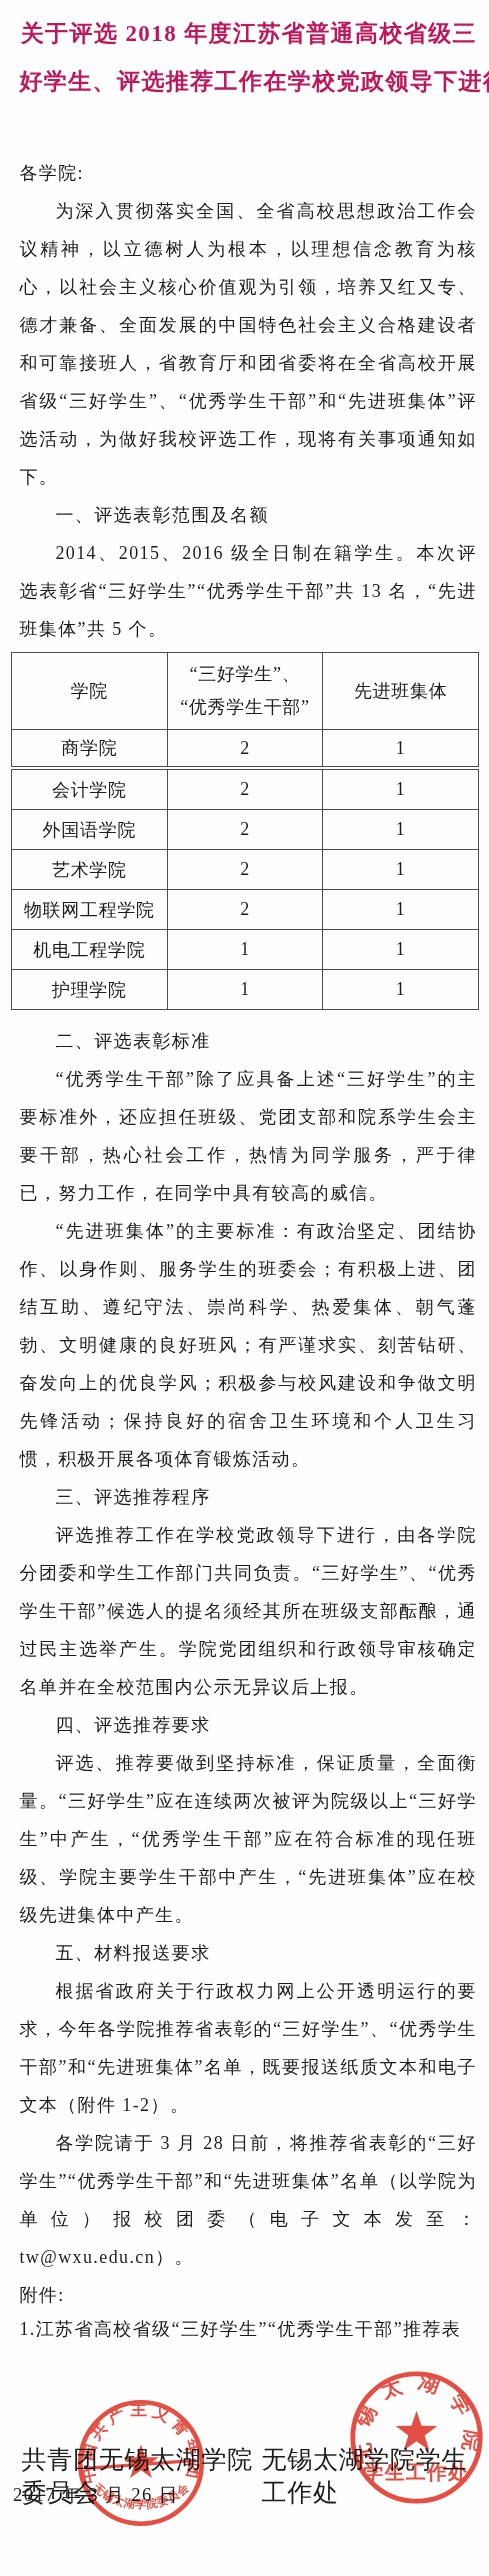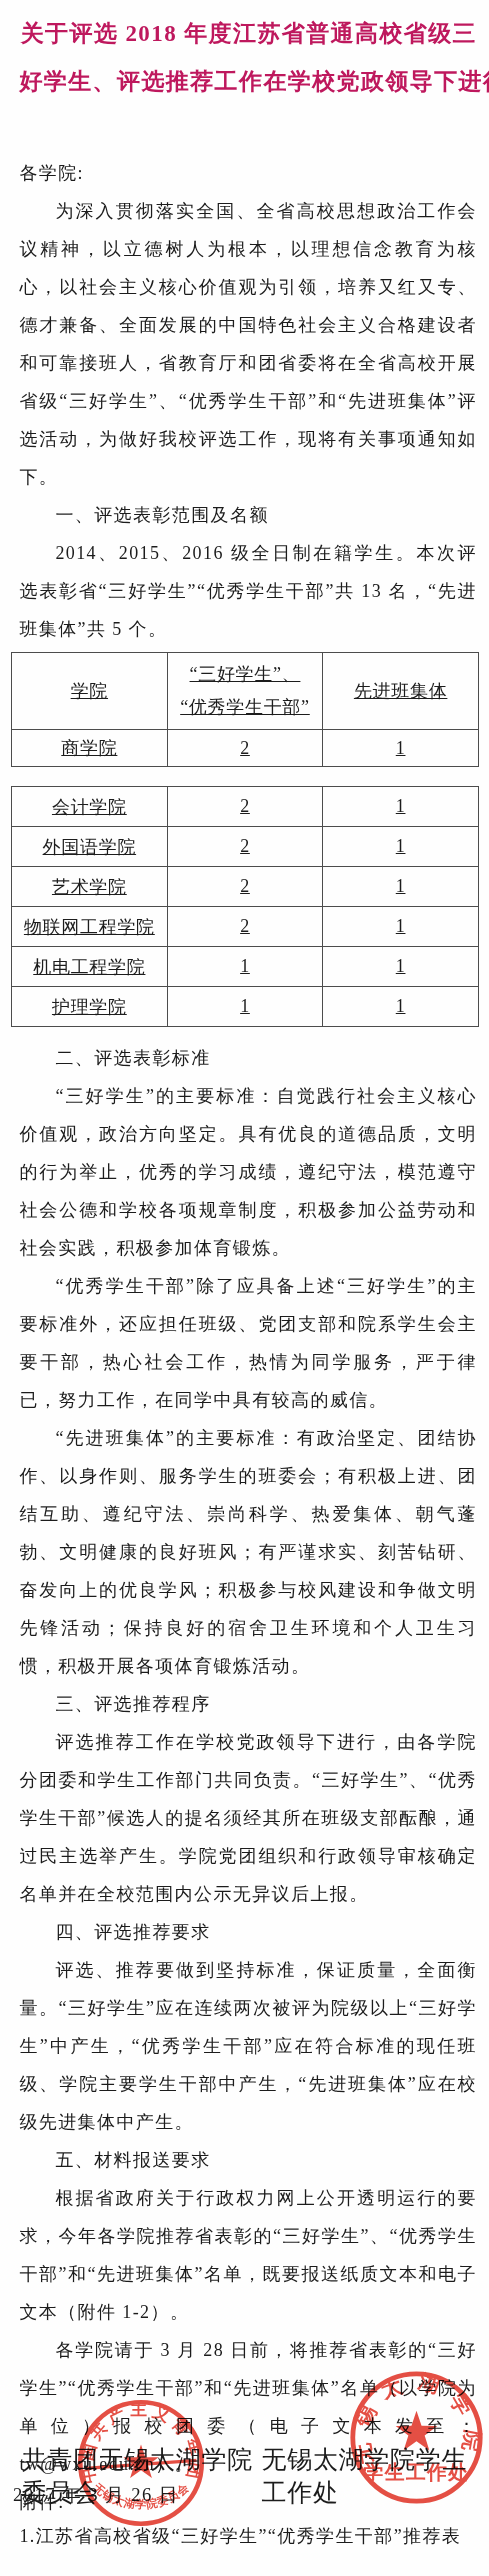--- a/index.html
+++ b/index.html
@@ -13,23 +13,23 @@
   .title { text-align:right; font-weight:bold; color:#be185d;
     font-size:23px; line-height:48px; letter-spacing:1.4px; }
   .title-line { white-space:nowrap; }
 
   .para { font-size:18px; line-height:38px; letter-spacing:1.4px;
     text-align:justify; text-indent:2em; margin:0; }
   .no-indent { text-indent:0; }
   .salutation { margin-top:48px; }
 
   
-  .tbl-wrap { margin:4.3px -2.2px 0 -8.6px;text-decoration:underline; }
+  .tbl-wrap { margin:4.3px -2.2px 0 -8.6px; }
   table.quota { width:100%; border-collapse:collapse; table-layout:fixed; }
-  table.quota.part2 { margin-top:19px; }
+  table.quota.part2 { margin-top:2px; }
   table.quota th, table.quota td {
     border:1.4px solid #4c4c4c; text-align:center; vertical-align:middle;
     font-weight:normal; font-size:18px; letter-spacing:0.7px; padding:0;
   }
   table.quota th { height:76px; }
   th.two-line { white-space:pre-line; line-height:33px; }
   table.quota.part1 td { height:36px; }
   table.quota.part2 td { height:39px; }
 
   .sec2-heading { margin-top:11.5px; }
@@ -124,21 +124,20 @@
         <tr>
           <td>护理学院</td>
           <td>1</td>
           <td>1</td>
         </tr>
       </tbody>
         </table>
     </div>
 
     <p class="para sec2-heading">二、评选表彰标准</p>
-    <p class="para">“三好学生”的主要标准：自觉践行社会主义核心价值观，政治方向坚定。具有优良的道德品质，文明的行为举止，优秀的学习成绩，遵纪守法，模范遵守社会公德和学校各项规章制度，积极参加公益劳动和社会实践，积极参加体育锻炼。</p>
     <p class="para">“优秀学生干部”除了应具备上述“三好学生”的主要标准外，还应担任班级、党团支部和院系学生会主要干部，热心社会工作，热情为同学服务，严于律已，努力工作，在同学中具有较高的威信。</p>
     <p class="para">“先进班集体”的主要标准：有政治坚定、团结协作、以身作则、服务学生的班委会；有积极上进、团结互助、遵纪守法、崇尚科学、热爱集体、朝气蓬勃、文明健康的良好班风；有严谨求实、刻苦钻研、奋发向上的优良学风；积极参与校风建设和争做文明先锋活动；保持良好的宿舍卫生环境和个人卫生习惯，积极开展各项体育锻炼活动。</p>
 
     <p class="para">三、评选推荐程序</p>
     <p class="para">评选推荐工作在学校党政领导下进行，由各学院分团委和学生工作部门共同负责。“三好学生”、“优秀学生干部”候选人的提名须经其所在班级支部酝酿，通过民主选举产生。学院党团组织和行政领导审核确定名单并在全校范围内公示无异议后上报。</p>
 
     <p class="para">四、评选推荐要求</p>
     <p class="para">评选、推荐要做到坚持标准，保证质量，全面衡量。“三好学生”应在连续两次被评为院级以上“三好学生”中产生，“优秀学生干部”应在符合标准的现任班级、学院主要学生干部中产生，“先进班集体”应在校级先进集体中产生。</p>
 
     <p class="para">五、材料报送要求</p>

